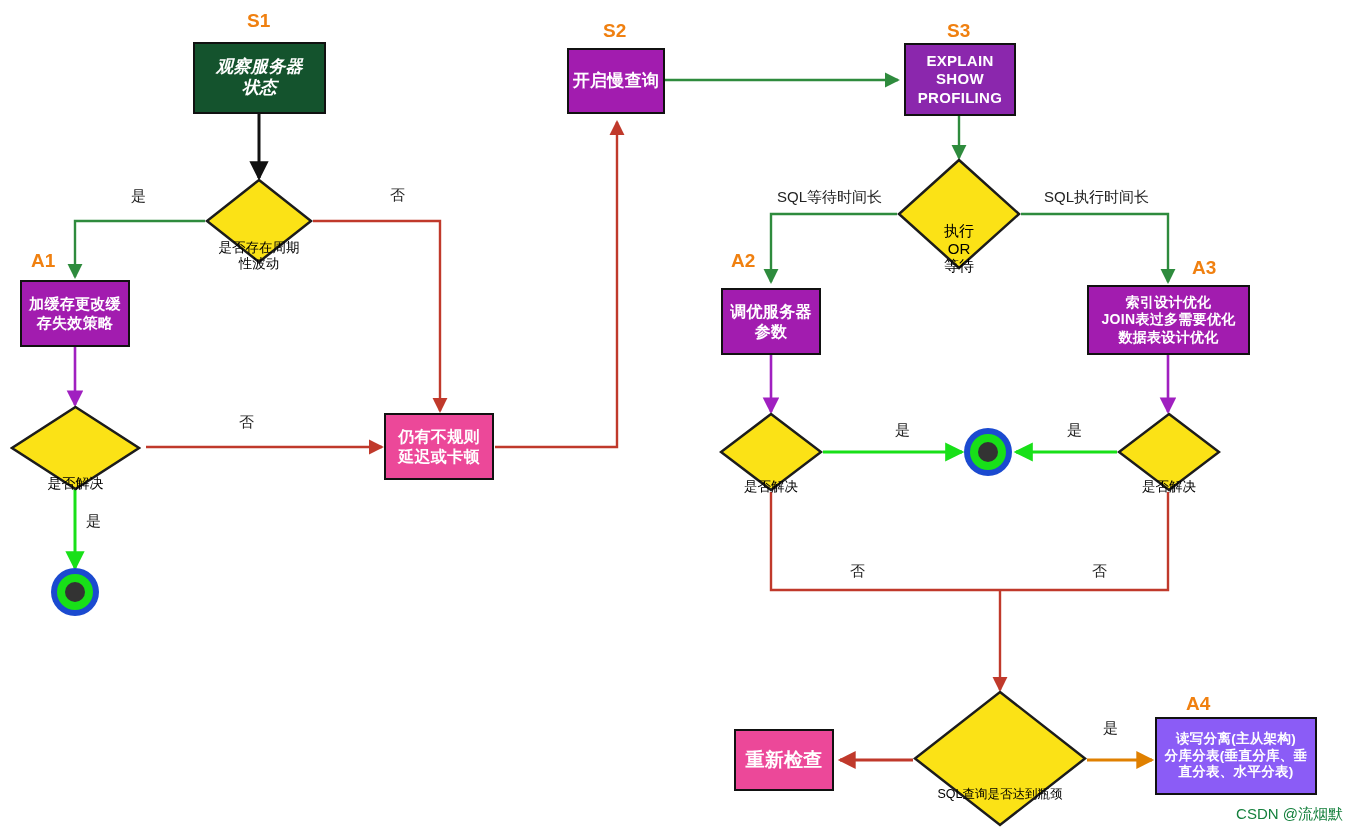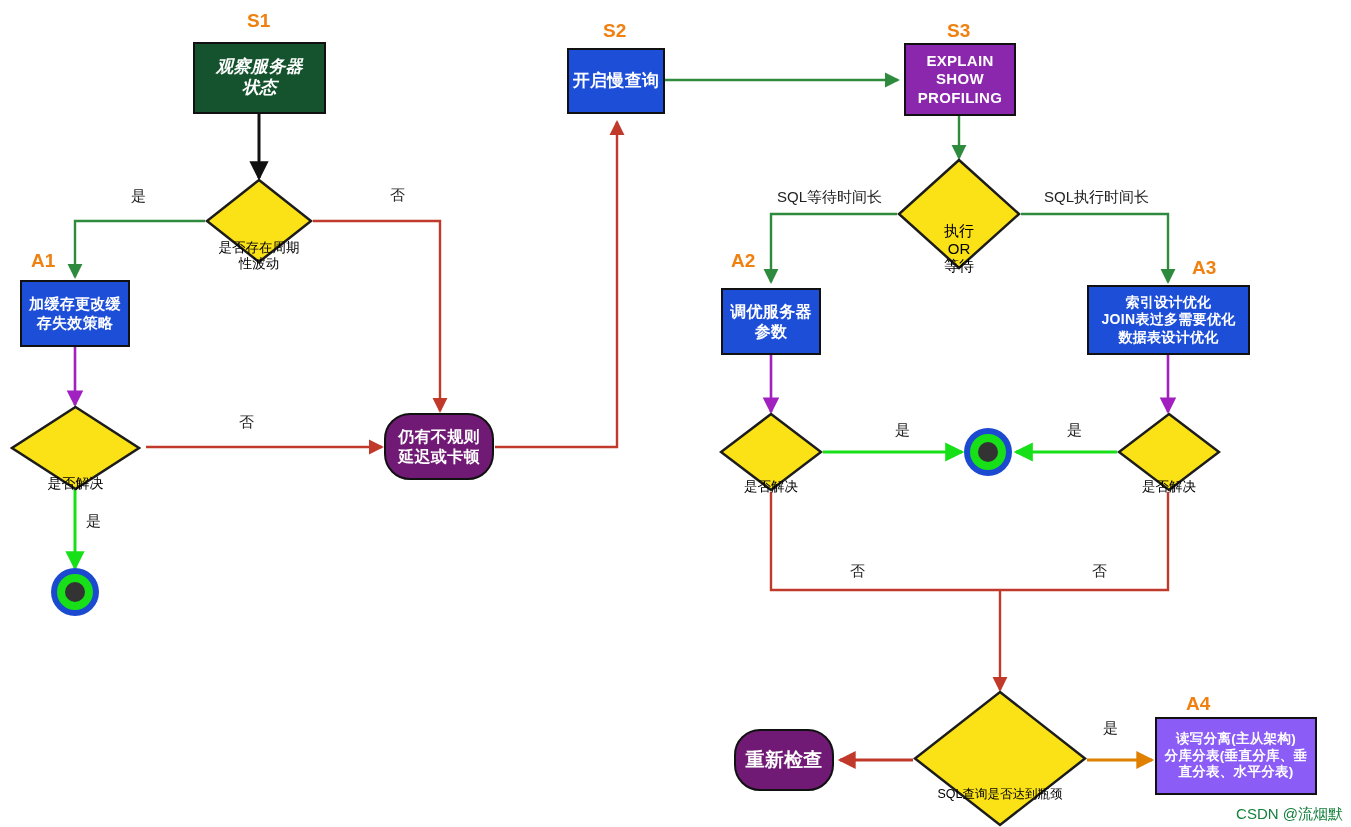--- a/index.html
+++ b/index.html
@@ -35,23 +35,23 @@
     z-index: 3;
   }
   .rect {
     border: 2px solid #111111;
     color: #ffffff;
     font-weight: 700;
     letter-spacing: 0.3px;
   }
   .rect-purple-light { background: #14532d; font-style: italic; }
   .rect-purple-dark  { background: #8b27ad; font-weight: 700; }
-  .rect-green        { background: #1d4ed8; }
+  .rect-green        { background: #a21caf; }
   .rect-green-light  { background: #8b5cf6; }
-  .rect-red          { background: #701a75; border-radius: 26px; }
+  .rect-red          { background: #ec4899; }
 
   .diamond {
     position: absolute;
     z-index: 2;
   }
   .diamond .dshape {
     position: absolute;
     left: 0; top: 0;
     width: 100%; height: 100%;
   }

